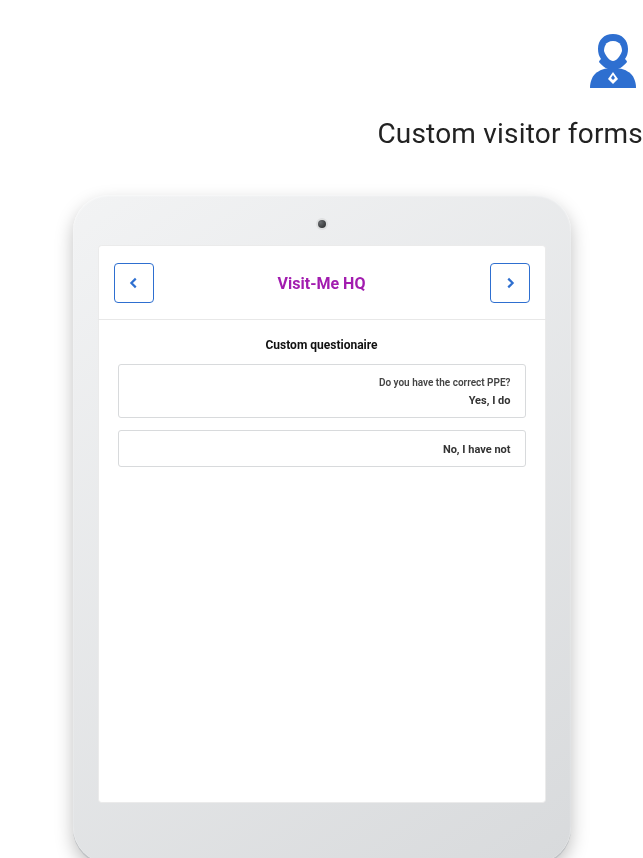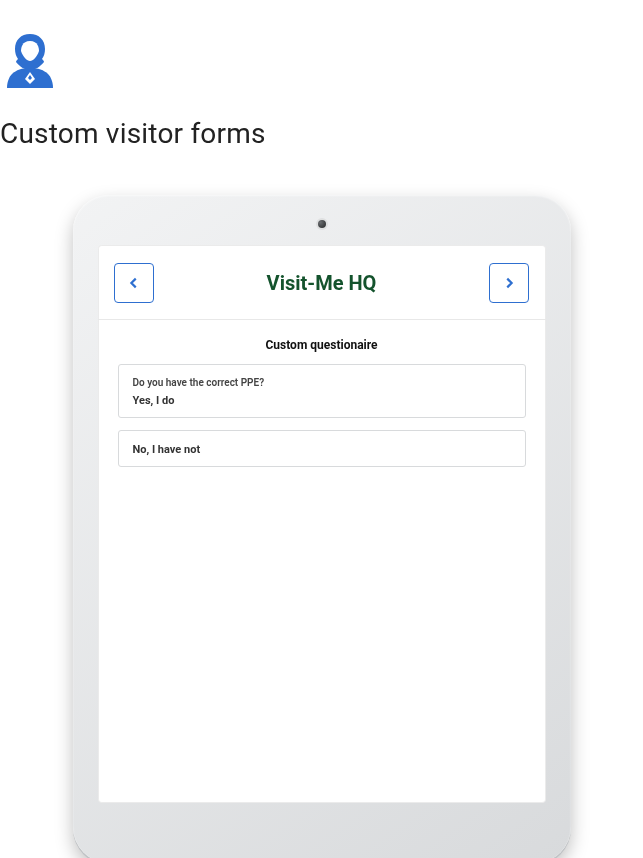--- a/index.html
+++ b/index.html
@@ -9,21 +9,21 @@
     }
     body {
       width: 643px;
       height: 858px;
       background: #ffffff;
       font-family: -apple-system, BlinkMacSystemFont, "Segoe UI", Roboto, sans-serif;
       position: relative;
       overflow: hidden;
     }
     .hero {
-      text-align: left;
+      text-align: right;
       padding-top: 30px;
     }
     .hero-icon {
       display: inline-block;
       margin-bottom: 15px;
     }
     .hero-title {
       font-size: 28px;
       font-weight: 400;
       color: #222;
@@ -84,40 +84,41 @@
       cursor: pointer;
     }
     .nav-btn svg {
       width: 14px;
       height: 14px;
       stroke: #2e6fd0;
       stroke-width: 2.5;
       fill: none;
     }
     .app-title {
-      font-size: 20px;
+      font-size: 16px;
       font-weight: 700;
-      color: #14532d;
+      color: #a21caf;
     }
     .section-head {
       text-align: center;
       padding: 18px 0 12px 0;
     }
     .section-title {
       font-size: 12px;
       font-weight: 700;
       color: #111;
     }
     .section-desc {
       font-size: 9px;
       color: #555;
       margin-top: 2px;
     }
     .cards {
       padding: 0 20px;
+      text-align: right;
     }
     .card {
       border: 1px solid #d8dadc;
       border-radius: 3px;
       padding: 12px 14px 10px 14px;
       margin-bottom: 12px;
       cursor: pointer;
       background: #fff;
     }
     .card-question {

